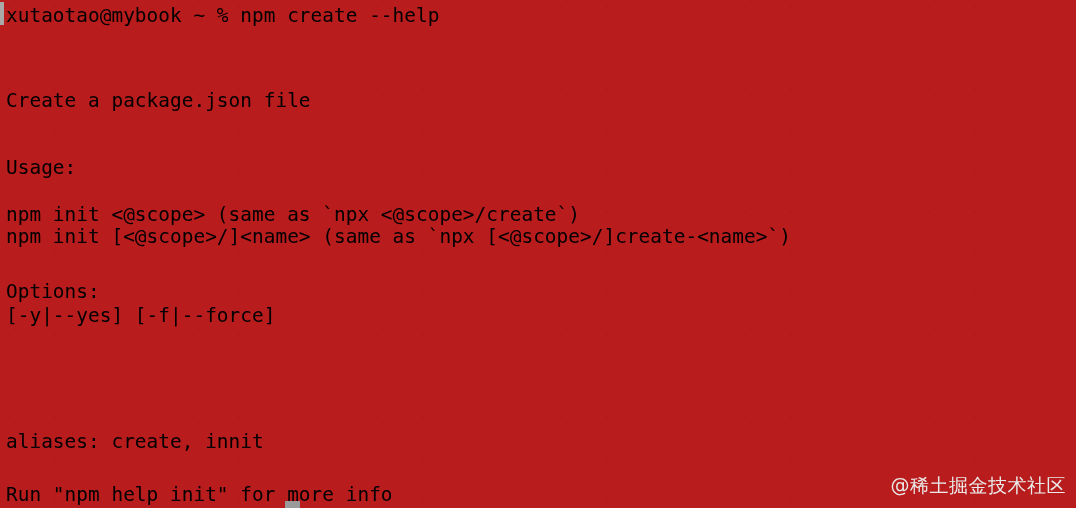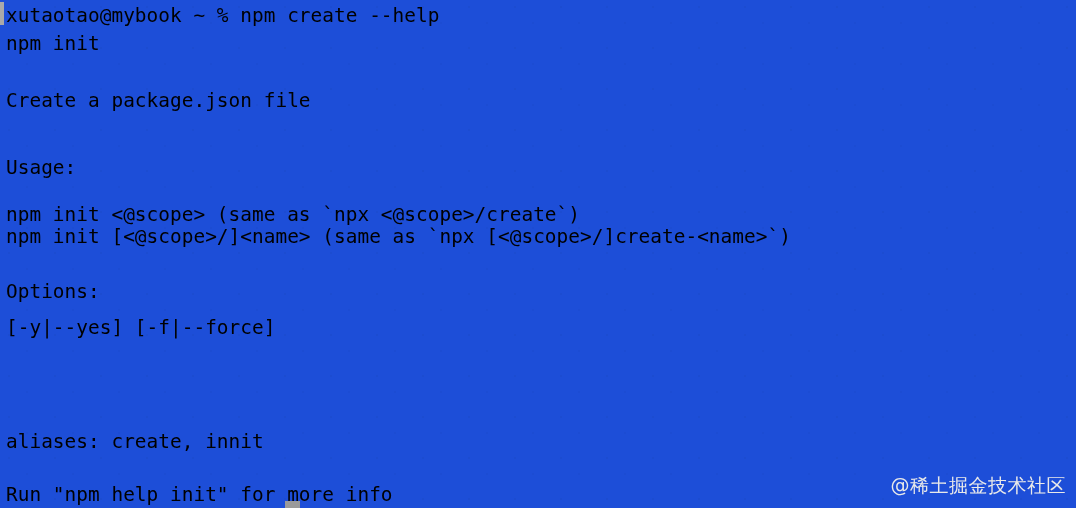--- a/index.html
+++ b/index.html
@@ -11,21 +11,21 @@
     width: 1076px;
     height: 508px;
     overflow: hidden;
     font-family: "DejaVu Sans Mono", "Liberation Mono", monospace;
   }
 
   #terminal {
     position: relative;
     width: 1076px;
     height: 508px;
-    background: #1d4ed8;
+    background: #b91c1c;
     overflow: hidden;
   }
 
   
   #bg-pattern {
     position: absolute;
     inset: 0;
     pointer-events: none;
     background-image:
       radial-gradient(circle at 1px 1px, rgba(0,0,0,0.030) 1px, transparent 1.4px),
@@ -94,30 +94,29 @@
 </head>
 <body>
 
 <div id="terminal">
 
   <div id="bg-pattern"></div>
 
   <div id="screen">
 
     <div class="line" style="top:2px">xutaotao@mybook ~ % npm create --help</div>
-    <div class="line" style="top:30px">npm init</div>
     <div class="line blank" style="top:59px"></div>
     <div class="line" style="top:87px">Create a package.json file</div>
     <div class="line blank" style="top:116px"></div>
     <div class="line" style="top:154px">Usage:</div>
     <div class="line" style="top:201px">npm init &lt;@scope&gt; (same as `npx &lt;@scope&gt;/create`)</div>
     <div class="line" style="top:223px">npm init [&lt;@scope&gt;/]&lt;name&gt; (same as `npx [&lt;@scope&gt;/]create-&lt;name&gt;`)</div>
     <div class="line blank" style="top:258px"></div>
     <div class="line" style="top:278px">Options:</div>
-    <div class="line" style="top:314px">[-y|--yes] [-f|--force]</div>
+    <div class="line" style="top:302px">[-y|--yes] [-f|--force]</div>
     <div class="line blank" style="top:400px"></div>
     <div class="line" style="top:428px">aliases: create, innit</div>
     <div class="line blank" style="top:456px"></div>
     <div class="line" style="top:481px">Run "npm help init" for more info</div>
 
     <div id="edge-cursor"></div>
     <div id="block-cursor"></div>
 
   </div>
 

